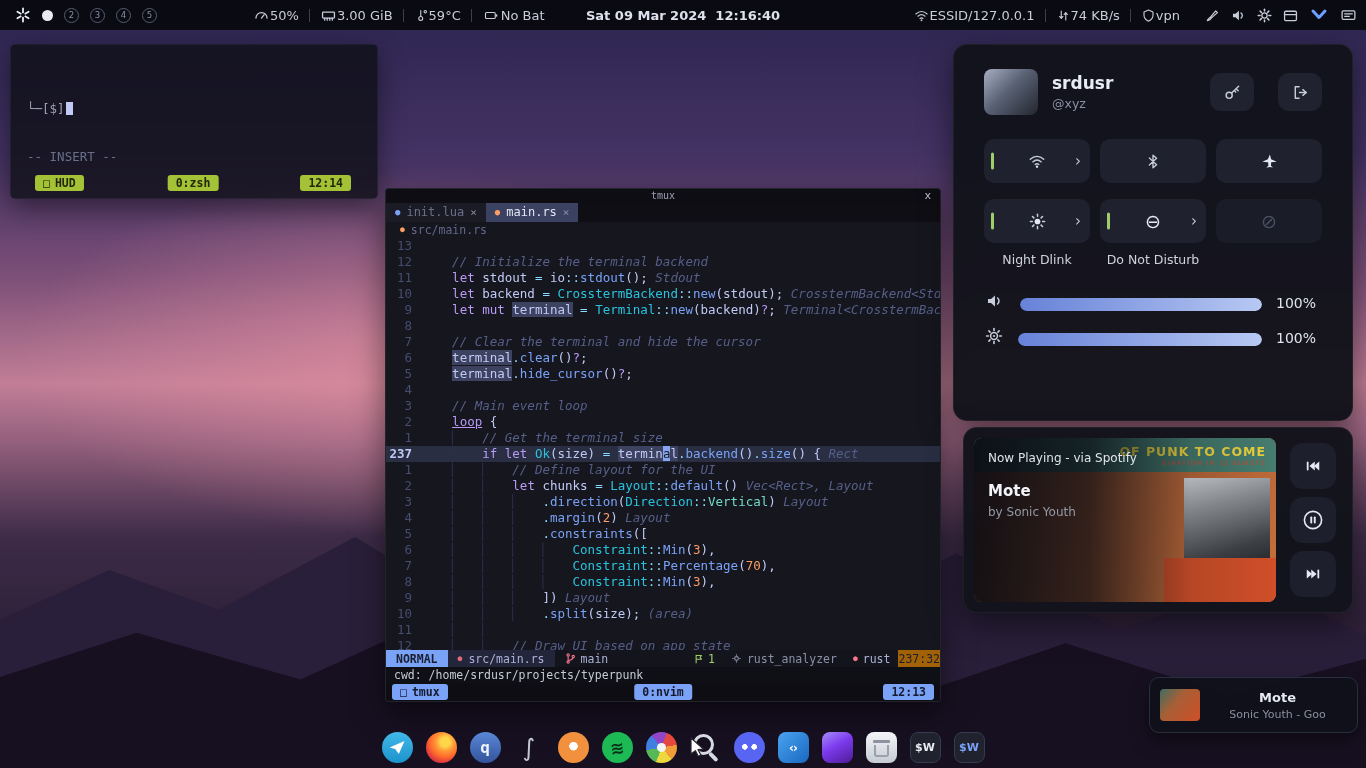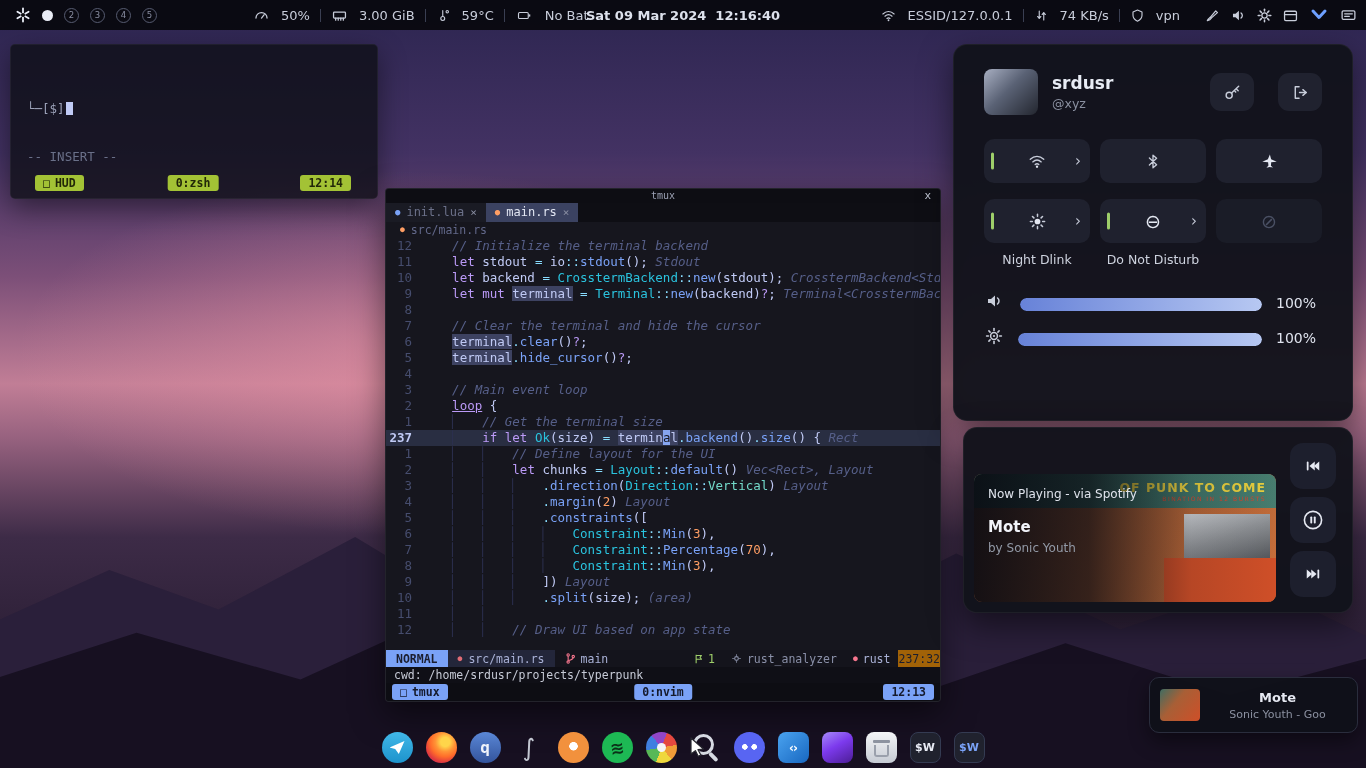--- a/index.html
+++ b/index.html
@@ -20,21 +20,21 @@
   .ico{stroke:#c8cdda;fill:none;stroke-width:1.5;stroke-linecap:round;stroke-linejoin:round;}
 
   
   .topbar{position:absolute;top:0;left:0;width:100%;height:30px;background:rgba(8,9,14,.94);
     display:flex;align-items:center;color:#c8cdda;font-size:13px;z-index:50;}
   .tb-left{display:flex;align-items:center;gap:11px;padding-left:15px;}
   .ws-active{width:11px;height:11px;border-radius:50%;background:#e9ecf5;}
   .ws{width:15px;height:15px;border-radius:50%;border:1.5px solid #565b70;color:#8a8fa3;
     font-size:8.5px;display:flex;align-items:center;justify-content:center;}
   .tb-stats{display:flex;align-items:center;gap:10px;margin-left:96px;}
-  .tb-stat{display:flex;align-items:center;gap:11px;white-space:nowrap;}
+  .tb-stat{display:flex;align-items:center;gap:0;white-space:nowrap;}
   .tb-sep{width:1px;height:13px;background:#3a3f52;}
   .tb-clock{position:absolute;left:50%;transform:translateX(-50%);font-weight:bold;white-space:pre;color:#dde1ec;}
   .tb-right{margin-left:auto;display:flex;align-items:center;gap:10px;padding-right:8px;}
   .tb-icons{display:flex;align-items:center;gap:9px;margin-left:14px;}
 
   
   .pill{display:inline-flex;align-items:center;gap:5px;font:bold 11.5px "DejaVu Sans Mono",monospace;
     padding:1px 8px;border-radius:3px;}
   .pill-g{background:#a3c235;color:#222708;}
   .pill-b{background:#7aa2f7;color:#151a2c;}
@@ -124,21 +124,21 @@
   .slider-row{display:flex;align-items:flex-end;gap:14px;}
   .track{flex:1;height:13px;border-radius:7px;background:#262a3d;overflow:hidden;}
   .fill{height:100%;border-radius:7px;background:linear-gradient(90deg,#6782d8,#b7c8f2);width:100%;}
   .pct{width:46px;text-align:left;font-size:14px;color:#dfe3ee;}
 
   
   .media{position:absolute;left:963px;top:427px;width:390px;height:186px;border-radius:14px;
     background:rgba(18,19,27,.97);border:1px solid rgba(255,255,255,.05);box-shadow:0 12px 32px rgba(0,0,0,.5);
     display:flex;padding:10px;gap:8px;}
   .art{position:relative;flex:1;border-radius:8px;overflow:hidden;
-    background:linear-gradient(120deg,#7a4a33,#a85f36 45%,#c96f3a);margin-top:36px;}
+    background:linear-gradient(120deg,#7a4a33,#a85f36 45%,#c96f3a);}
   .art-strip{position:absolute;top:0;left:0;right:0;height:34px;
     background:linear-gradient(90deg,#2e5a55,#477d6f);display:flex;flex-direction:column;align-items:flex-end;
     justify-content:center;padding-right:10px;}
   .art-l1{color:#e8cf3e;font-weight:bold;font-size:12.5px;letter-spacing:1px;white-space:nowrap;}
   .art-l2{color:#d8452e;font-size:6px;letter-spacing:1.5px;white-space:nowrap;}
   .art-photo{position:absolute;right:6px;top:40px;width:86px;height:96px;
     background:linear-gradient(160deg,#cfd2d6 0%,#8d9094 30%,#3f4247 70%,#1c1e22 100%);}
   .art-orange{position:absolute;right:0;bottom:0;width:112px;height:44px;background:#cf4f28;}
   .art-shade{position:absolute;inset:0;
     background:linear-gradient(90deg,rgba(8,9,16,.9) 0%,rgba(8,9,16,.72) 38%,rgba(8,9,16,.12) 72%,rgba(8,9,16,0) 100%);}
@@ -366,20 +366,21 @@
       <span class="dot d-orange">●</span>
       <span>main.rs</span>
       <span class="tclose">×</span>
     </div>
   </div>
   <div class="winbar">
     <span class="dot">●</span>
     <span>src/main.rs</span>
   </div>
   <div class="codearea" id="code-lines">
+      <div class="code-line"><span class="num">13</span><span class="txt"></span></div>
       <div class="code-line"><span class="num">12</span><span class="txt"><span class="seg c">    // Initialize the terminal backend</span></span></div>
       <div class="code-line"><span class="num">11</span><span class="txt"><span class="seg p">    </span><span class="seg k">let </span><span class="seg p">stdout </span><span class="seg o">=</span><span class="seg p"> io</span><span class="seg o">::</span><span class="seg f">stdout</span><span class="seg p">(); </span><span class="seg h">Stdout</span></span></div>
       <div class="code-line"><span class="num">10</span><span class="txt"><span class="seg p">    </span><span class="seg k">let </span><span class="seg p">backend </span><span class="seg o">=</span><span class="seg p"> </span><span class="seg t">CrosstermBackend</span><span class="seg o">::</span><span class="seg f">new</span><span class="seg p">(stdout); </span><span class="seg h">CrosstermBackend&lt;Stdout</span></span></div>
       <div class="code-line"><span class="num">9</span><span class="txt"><span class="seg p">    </span><span class="seg k">let mut </span><span class="seg sel">terminal</span><span class="seg p"> </span><span class="seg o">=</span><span class="seg p"> </span><span class="seg t">Terminal</span><span class="seg o">::</span><span class="seg f">new</span><span class="seg p">(backend)</span><span class="seg k">?</span><span class="seg p">; </span><span class="seg h">Terminal&lt;CrosstermBacken</span></span></div>
       <div class="code-line"><span class="num">8</span><span class="txt"></span></div>
       <div class="code-line"><span class="num">7</span><span class="txt"><span class="seg c">    // Clear the terminal and hide the cursor</span></span></div>
       <div class="code-line"><span class="num">6</span><span class="txt"><span class="seg p">    </span><span class="seg sel">terminal</span><span class="seg o">.</span><span class="seg f">clear</span><span class="seg p">()</span><span class="seg k">?</span><span class="seg p">;</span></span></div>
       <div class="code-line"><span class="num">5</span><span class="txt"><span class="seg p">    </span><span class="seg sel">terminal</span><span class="seg o">.</span><span class="seg f">hide_cursor</span><span class="seg p">()</span><span class="seg k">?</span><span class="seg p">;</span></span></div>
       <div class="code-line"><span class="num">4</span><span class="txt"></span></div>
       <div class="code-line"><span class="num">3</span><span class="txt"><span class="seg c">    // Main event loop</span></span></div>

